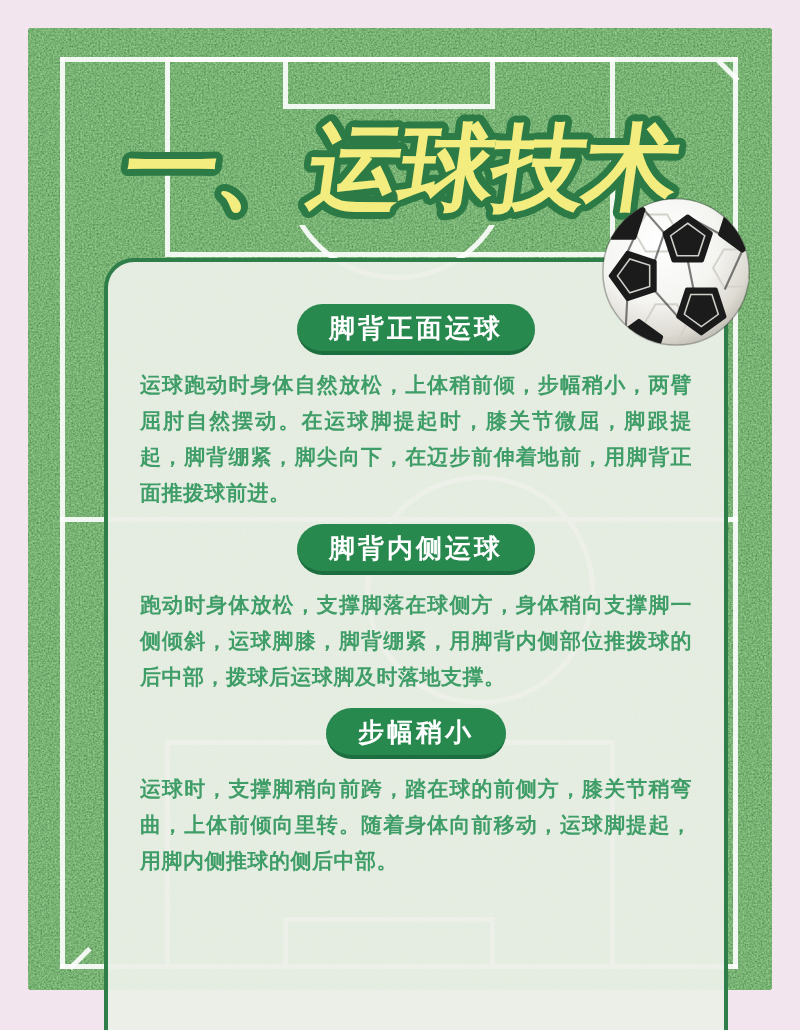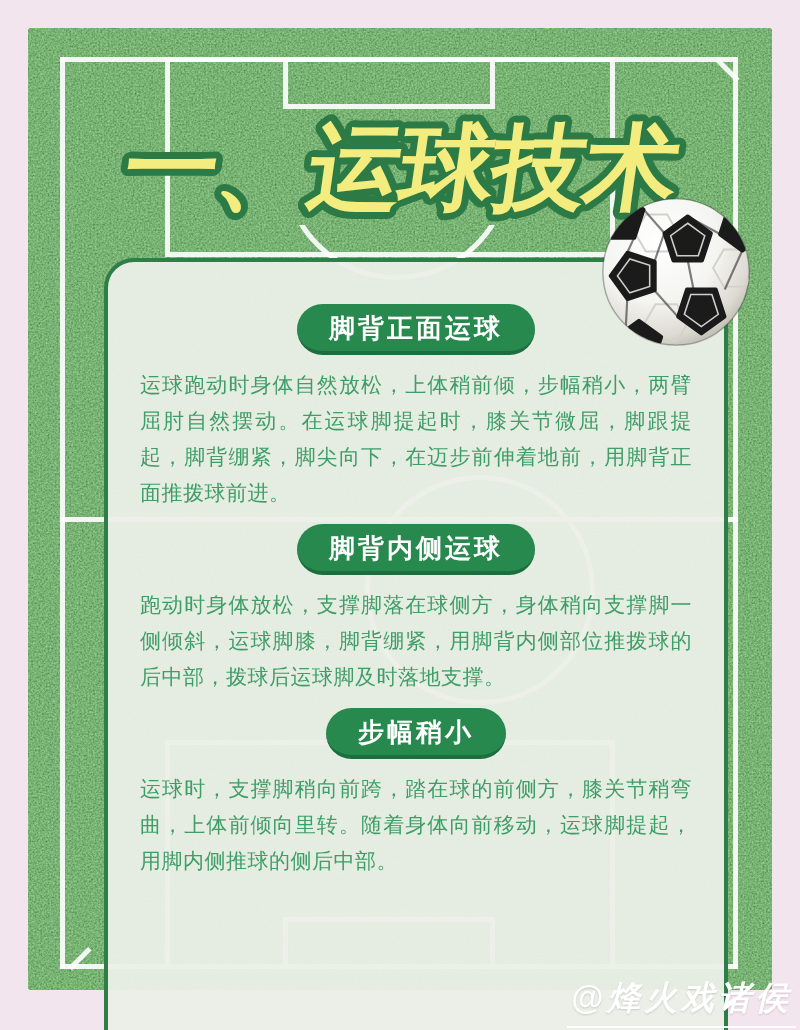--- a/index.html
+++ b/index.html
@@ -49,21 +49,21 @@
   }
   .pill {
     display:block; width:fit-content; margin:0 auto 12px;
     background:#28894e; color:#ffffff;
     font-size:26px; font-weight:bold; letter-spacing:3px;
     padding:7px 32px 5px; border-radius:26px;
     border-bottom:4px solid #1d6e3e;
   }
   .body-text {
     margin:0 2px 13px; color:#3f9d68;
-    font-size:21px; line-height:36px; font-weight:400;
+    font-size:21px; line-height:36px; font-weight:700;
     text-align:justify; letter-spacing:0.5px;
   }
   
   .ball { position:absolute; left:598px; top:194px; width:156px; height:156px; z-index:4; }
   
   .watermark {
     position:absolute; right:4px; bottom:2px; z-index:5;
     color:#ffffff; font-size:33px; font-weight:bold; font-style:italic;
     letter-spacing:4px; padding:0 4px 5px;
     border-bottom:2px solid rgba(255,255,255,0.95);
@@ -166,15 +166,14 @@
 
         <g fill="none" stroke="#f0efe9" stroke-width="1.6" opacity="0.85">
           <polygon points="92,30 109.5,42.8 102.8,63.4 81.2,63.4 74.5,42.8"></polygon>
           <polygon points="20,84 32.6,66.6 53,73.2 53,94.8 32.6,101.4"></polygon>
           <polygon points="106,136 88.6,123.4 95.2,103 116.8,103 123.4,123.4"></polygon>
         </g>
       </g>
     </svg>
   </div>
 
-  <div class="watermark">@烽火戏诸侯</div>
 
 </div>
 
 </body></html>

